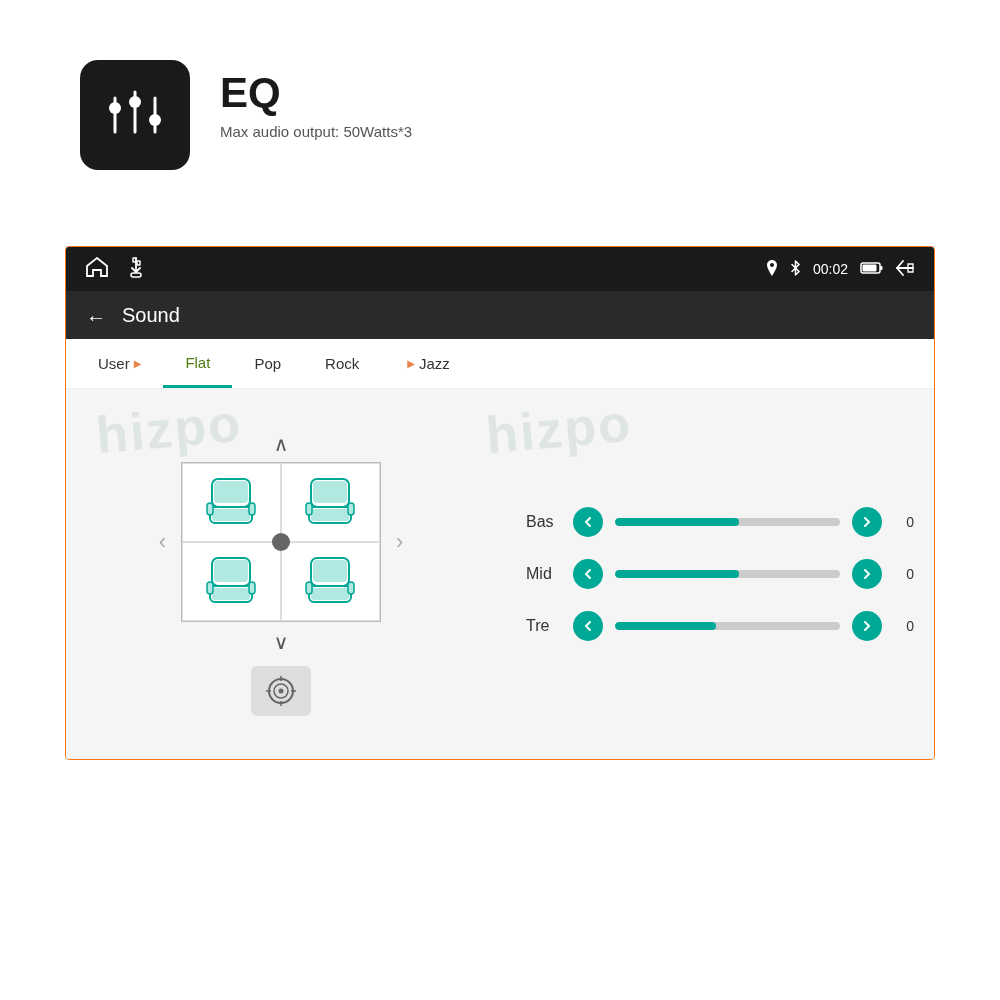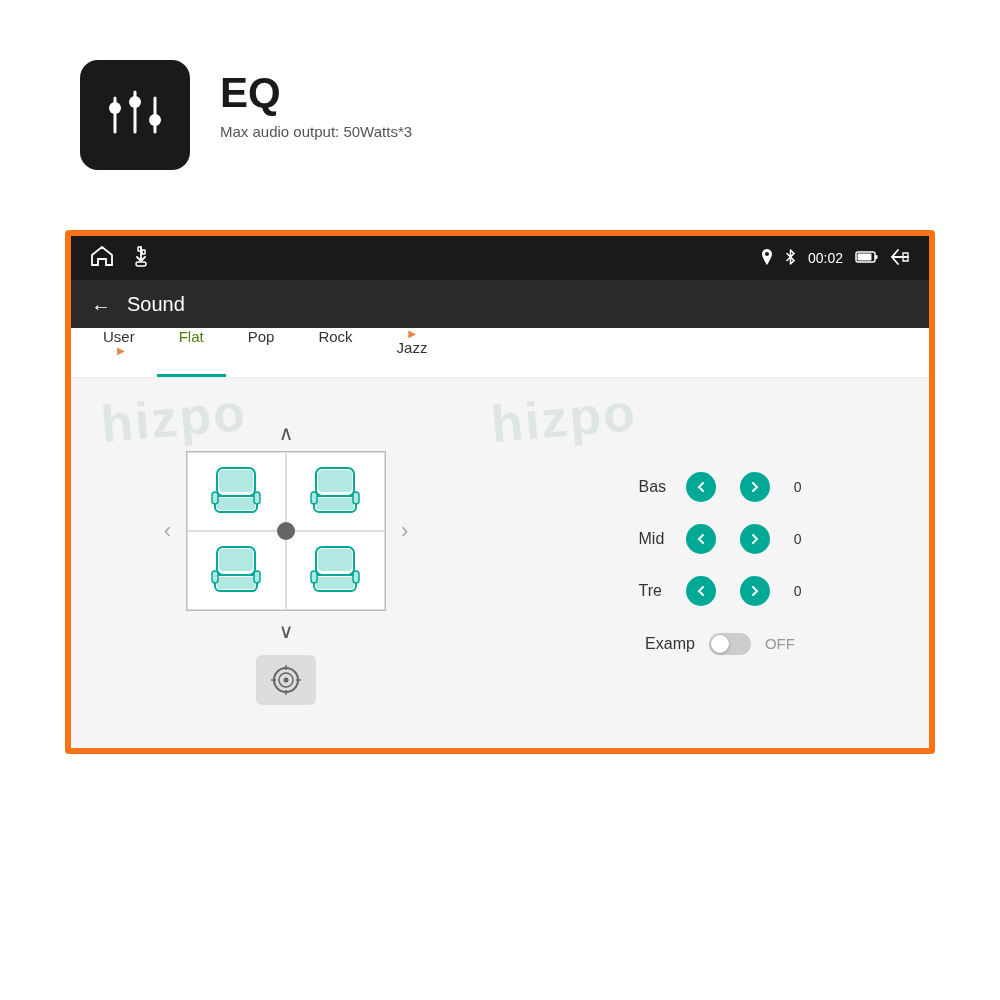--- a/index.html
+++ b/index.html
@@ -48,22 +48,22 @@
     }
 
     .eq-desc {
       font-size: 15px;
       color: #555;
       line-height: 1.6;
     }
 
     
     .device-screen {
-      margin: 20px 65px;
-      border: 6px solid #f97316;
+      margin: 36px 65px;
+      border: 1px solid #f97316;
       border-radius: 4px;
       overflow: hidden;
       background: #fff;
       position: relative;
     }
 
     
     .status-bar {
       background: #1a1a1a;
       height: 44px;
@@ -117,21 +117,20 @@
 
     .tab-item {
       padding: 0 22px;
       font-size: 15px;
       color: #333;
       height: 100%;
       display: flex;
       align-items: center;
       position: relative;
       cursor: pointer;
-      flex-direction: column;
     }
 
     .tab-item.active {
       color: #4d7c0f;
       border-bottom: 3px solid #00a896;
     }
 
     .tab-arrow {
       color: #e8854a;
       font-size: 10px;
@@ -246,21 +245,20 @@
     }
 
     
     .right-panel {
       flex: 1;
       padding: 20px 20px 20px 30px;
       display: flex;
       flex-direction: column;
       gap: 22px;
       justify-content: center;
-      align-items: center;
     }
 
     .eq-row {
       display: flex;
       align-items: center;
       gap: 12px;
     }
 
     .eq-label {
       width: 35px;
@@ -569,24 +567,17 @@
           <div class="eq-slider-fill" style="width: 45%;"></div>
         </div>
         <div class="eq-btn">
           <svg width="12" height="12" viewBox="0 0 12 12" fill="white">
             <path d="M4 2L8 6L4 10" stroke="white" stroke-width="2" fill="none" stroke-linecap="round"></path>
           </svg>
         </div>
         <span class="eq-value">0</span>
       </div>
 
-      <div class="examp-row">
-        <span class="examp-label">Examp</span>
-        <div class="toggle-switch">
-          <div class="toggle-knob"></div>
-        </div>
-        <span class="toggle-off-text">OFF</span>
-      </div>
 
     </div>
   </div>
 
 </div>
 
 </body></html>

